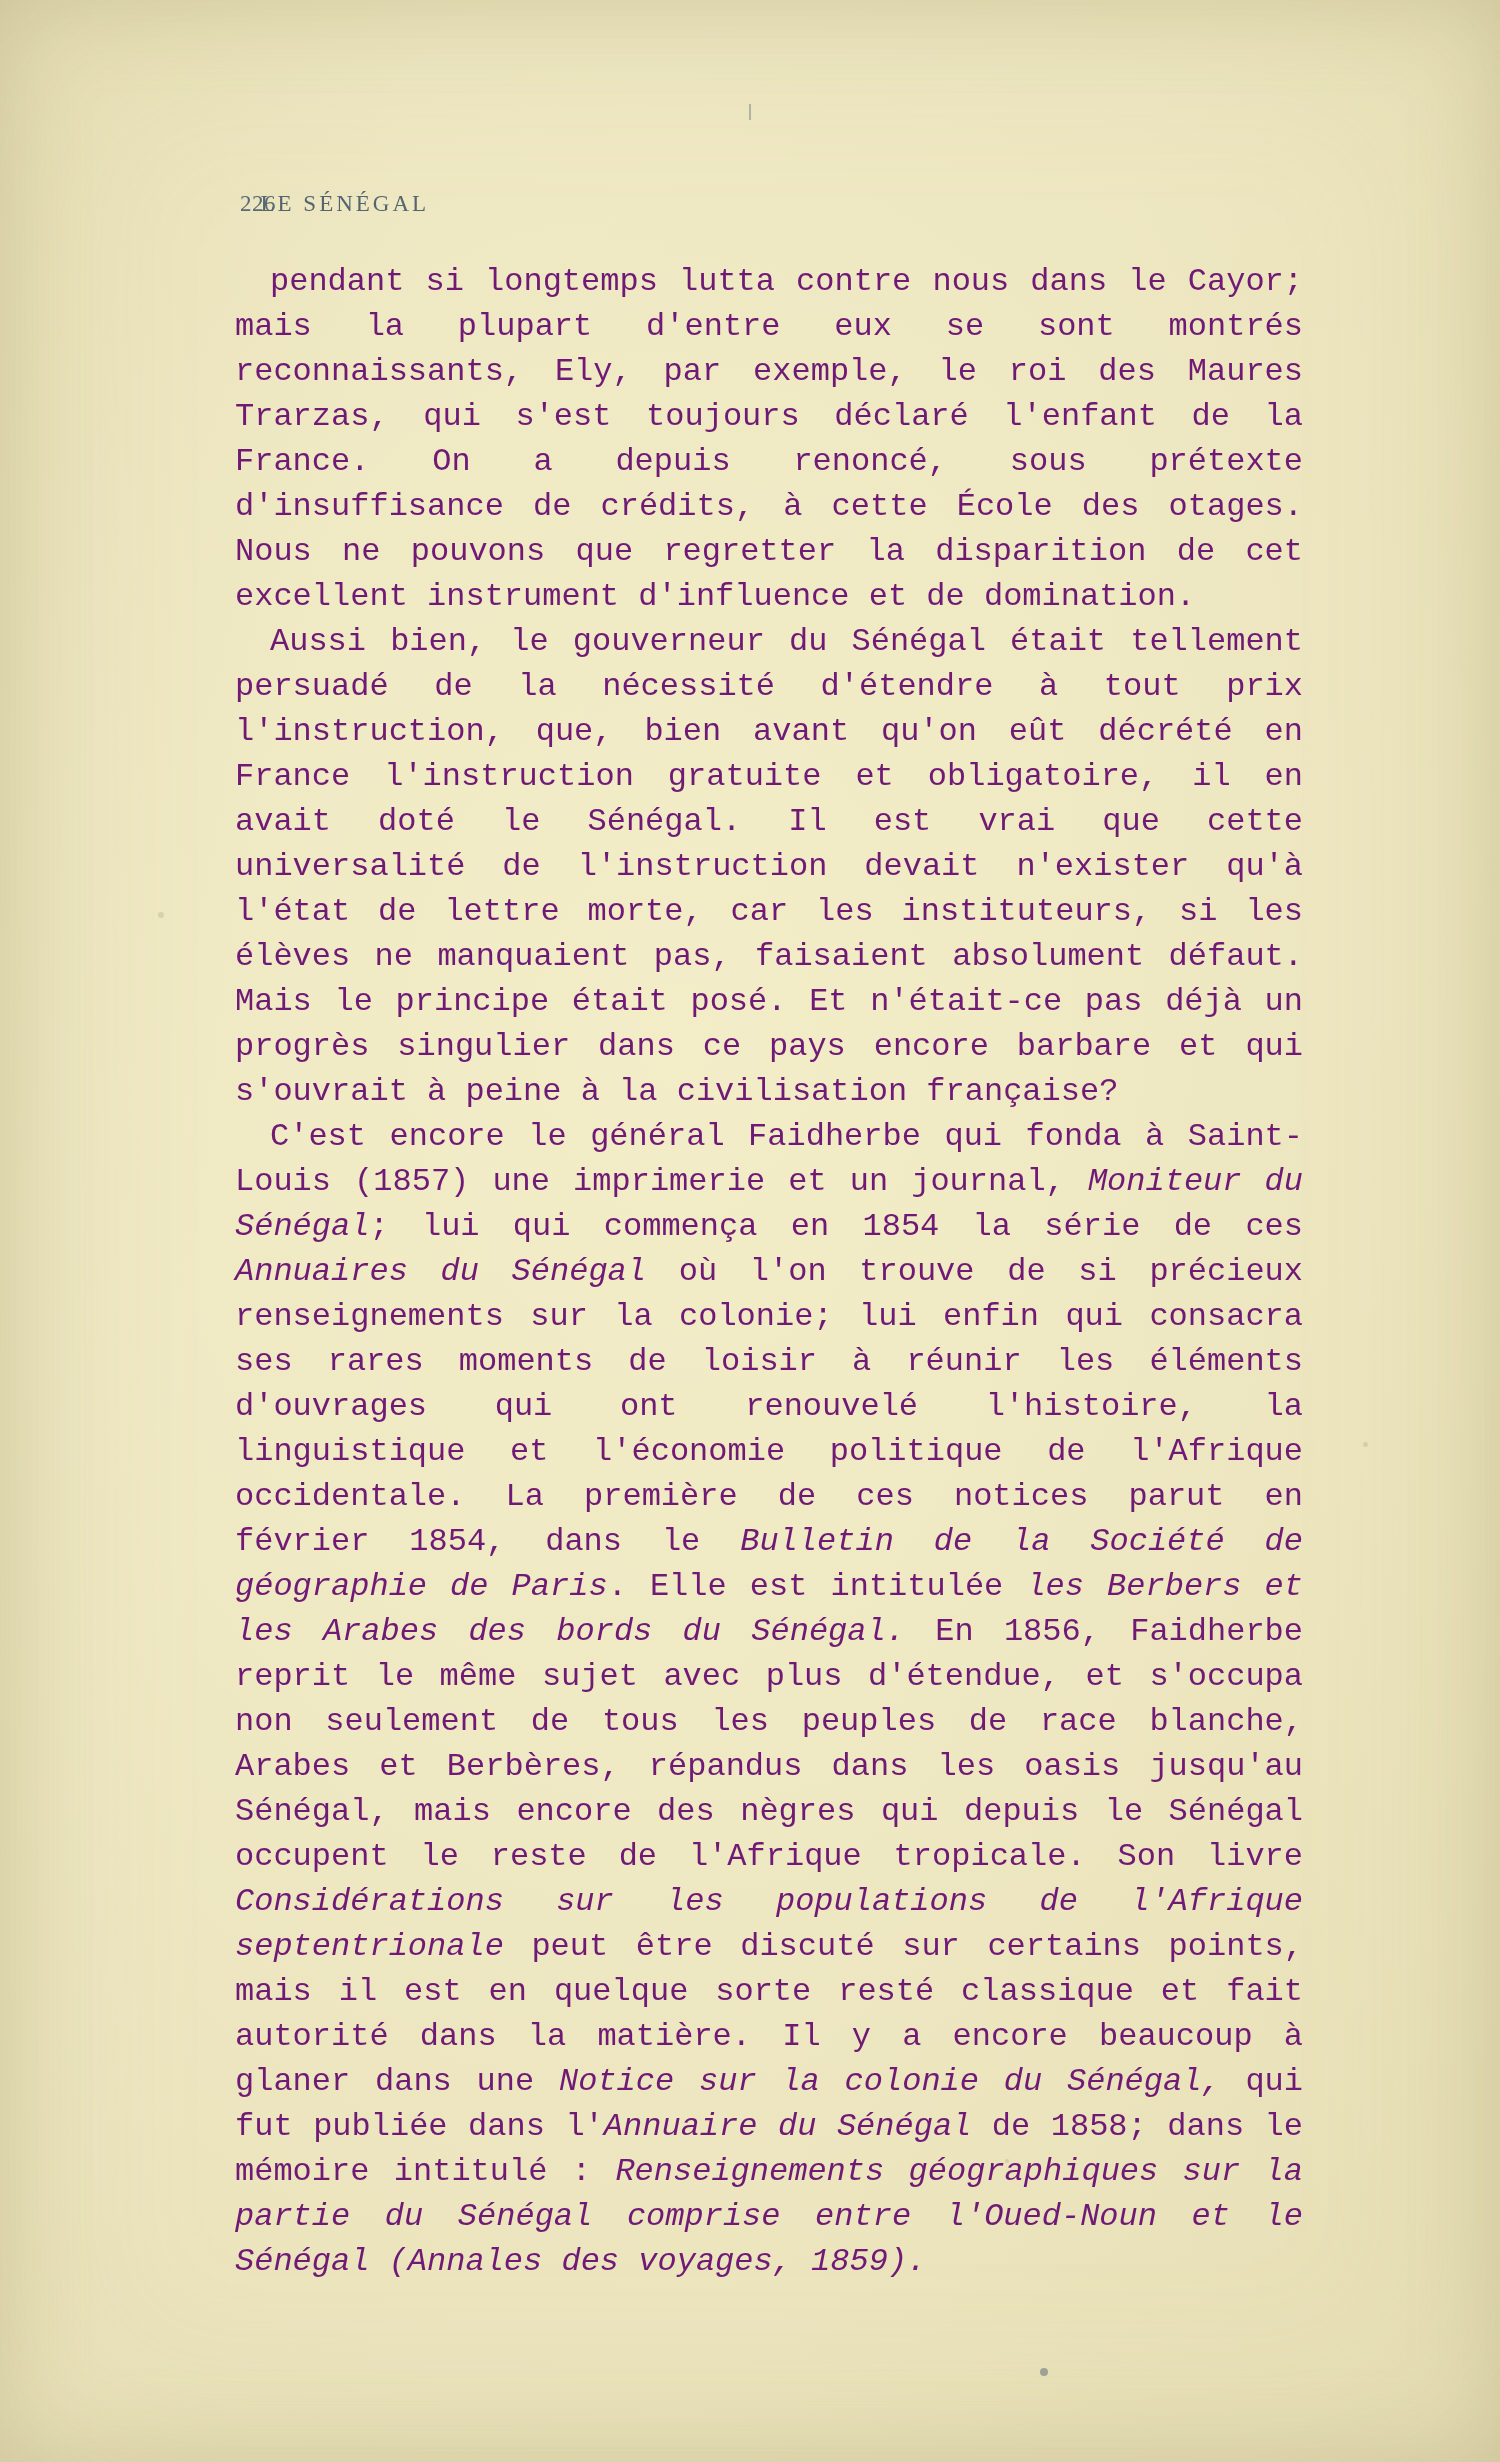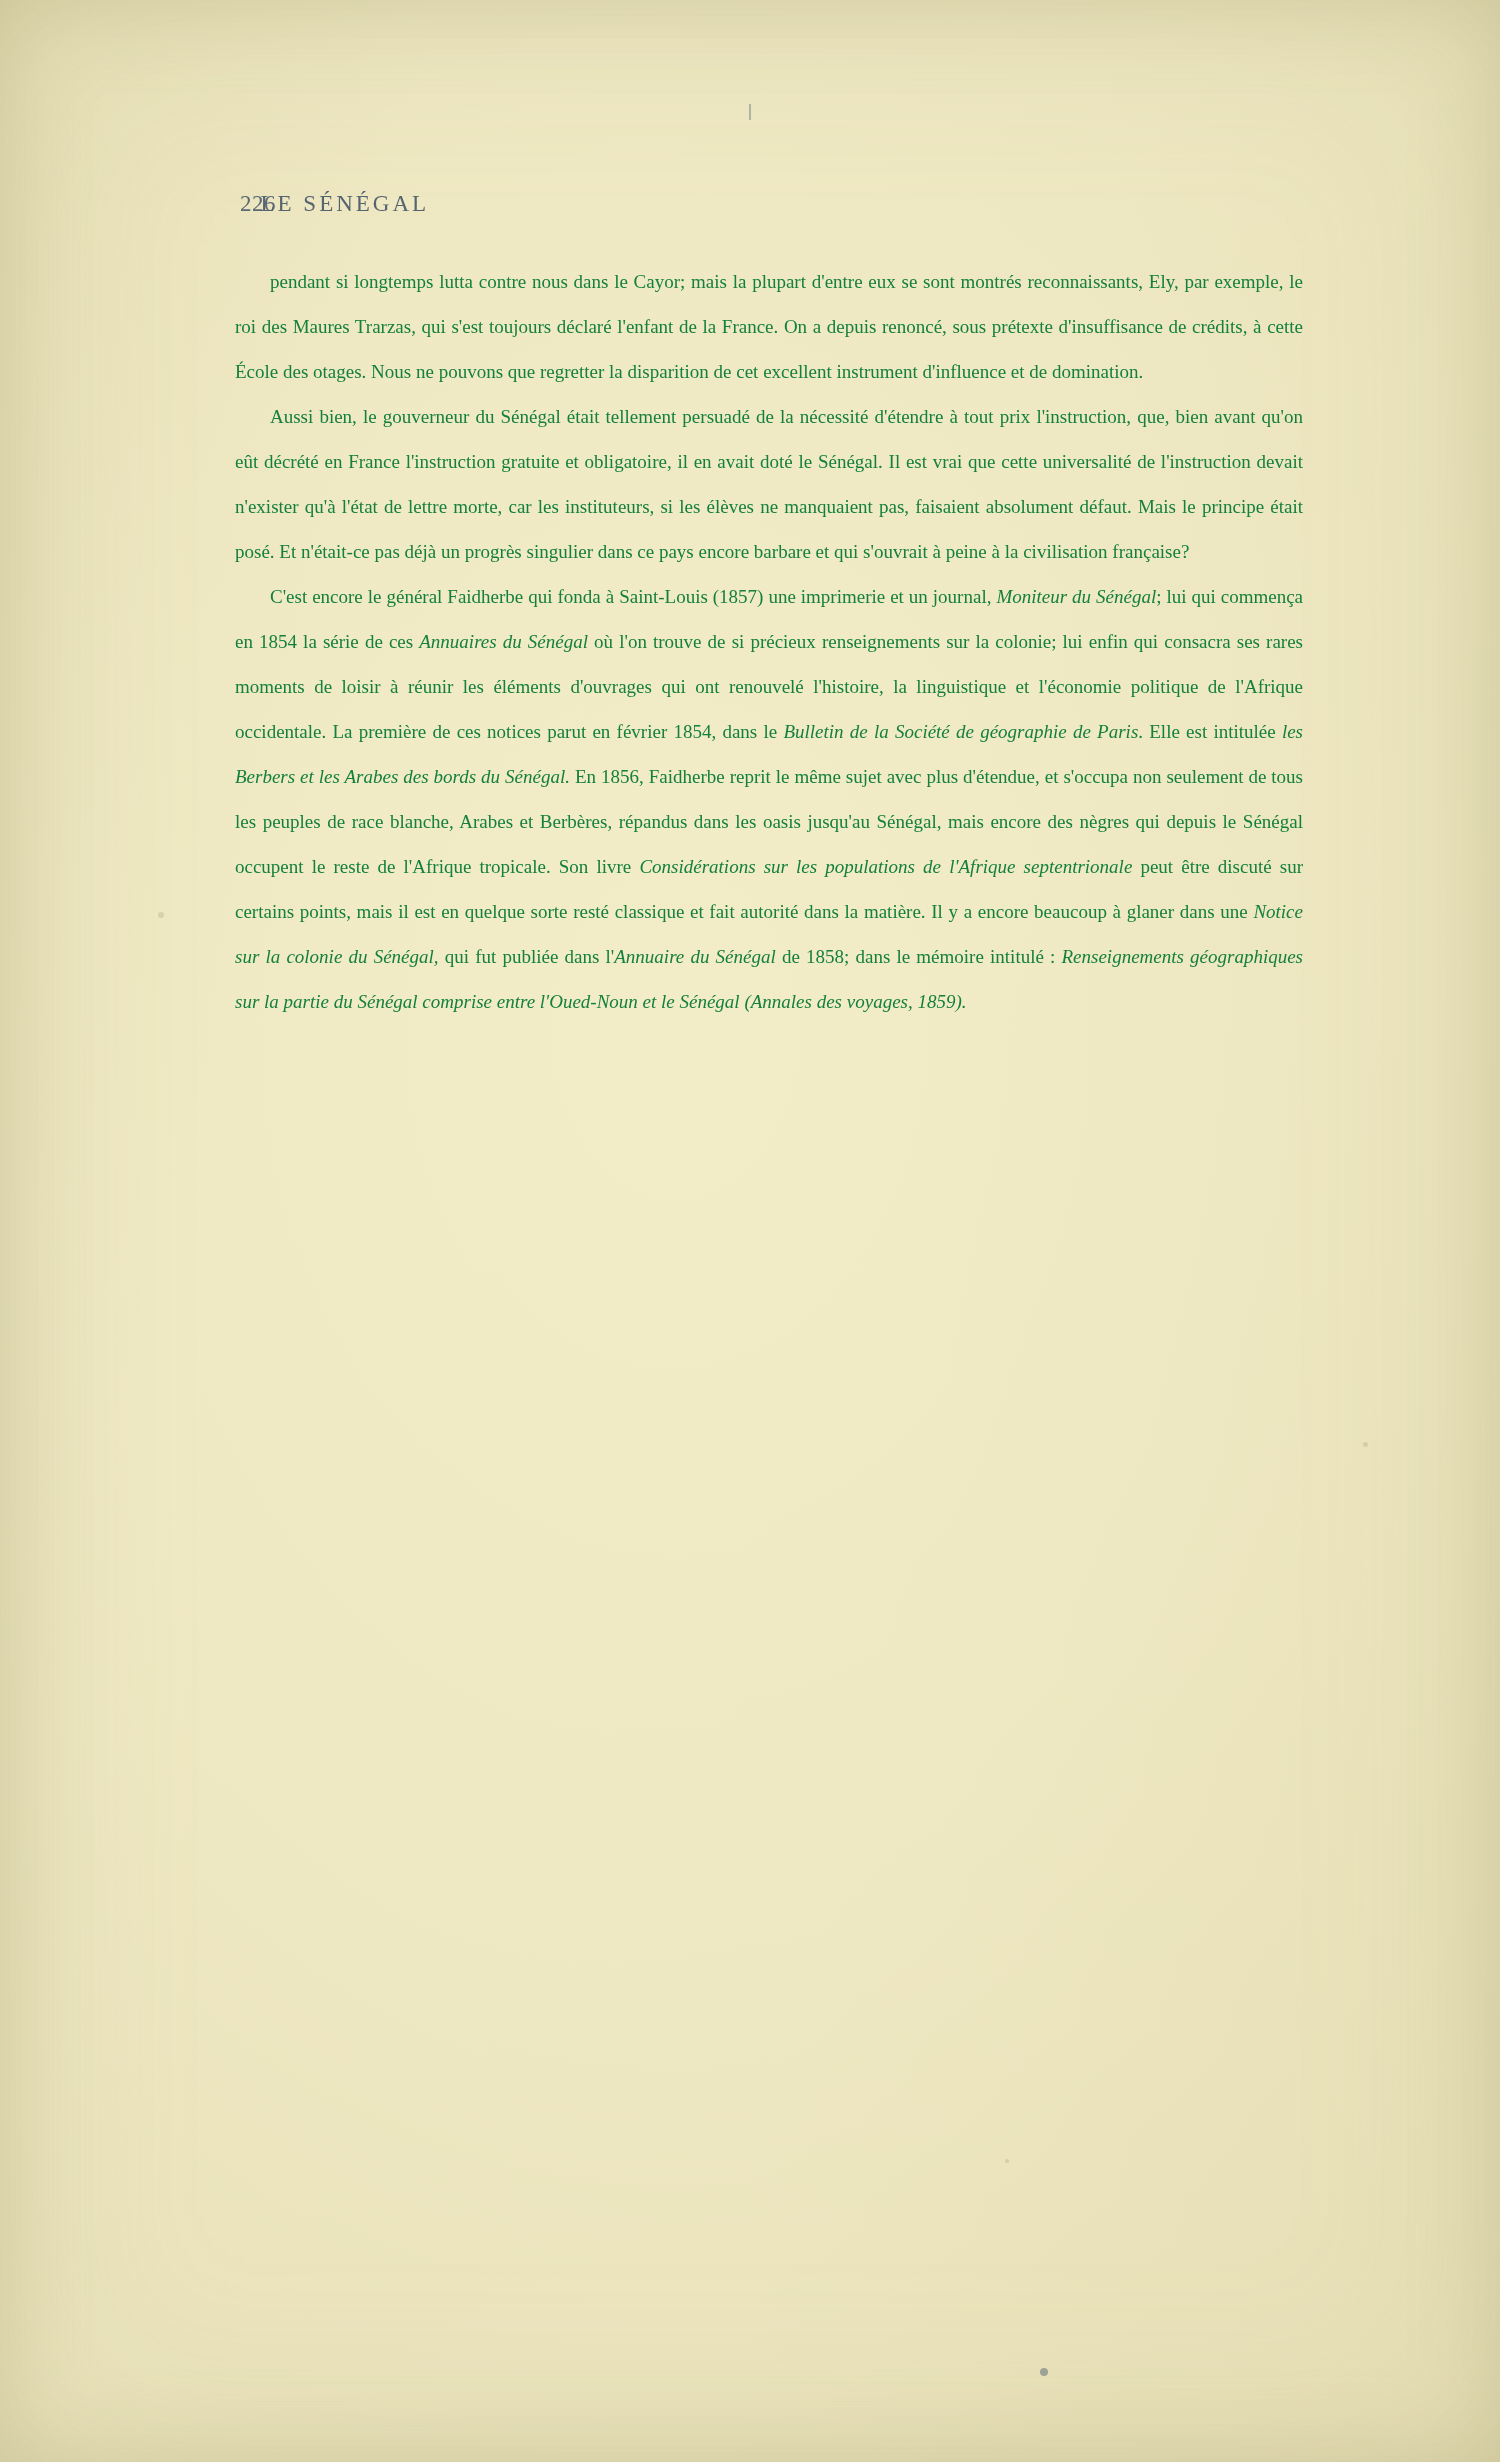--- a/index.html
+++ b/index.html
@@ -62,24 +62,25 @@
     letter-spacing: 3px;
     color: #55646f;
     padding-left: 20.5px;
   }
 
   .body-text {
     position: absolute;
     top: 259px;
     left: 235px;
     width: 1068px;
-    font-size: 19px;
+    font-size: 32px;
     line-height: 45px;
-    color: #15803d;
+    color: #701a75;
     text-align: justify;
+    font-family: Liberation Mono, monospace;
   }
   .body-text p {
     margin: 0;
     text-indent: 35px;
     text-align: justify;
     text-justify: inter-word;
   }
   .body-text i {
     font-style: italic;
   }

